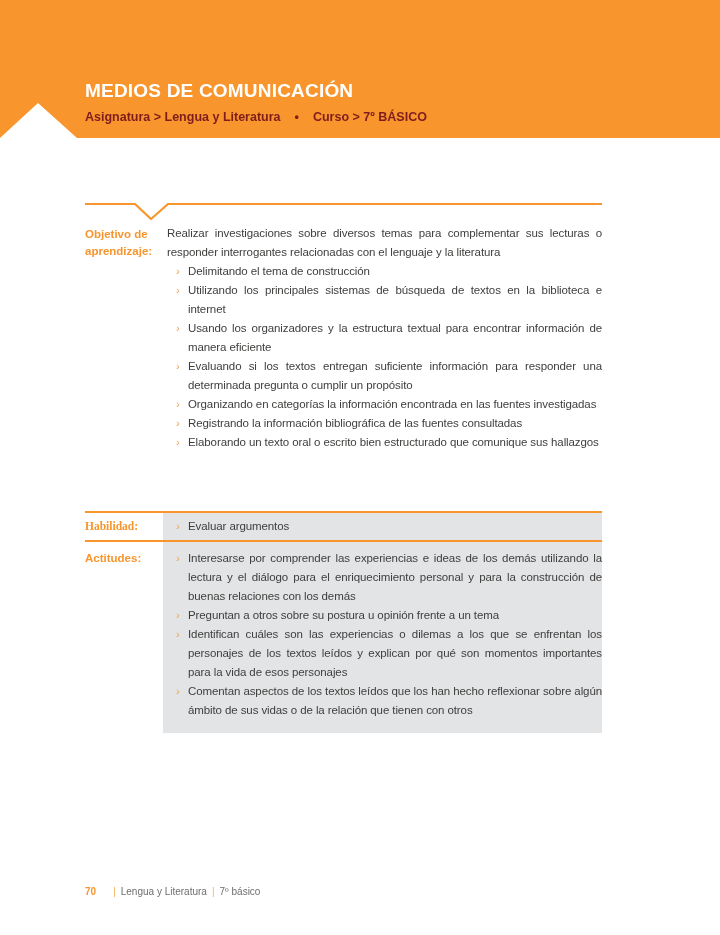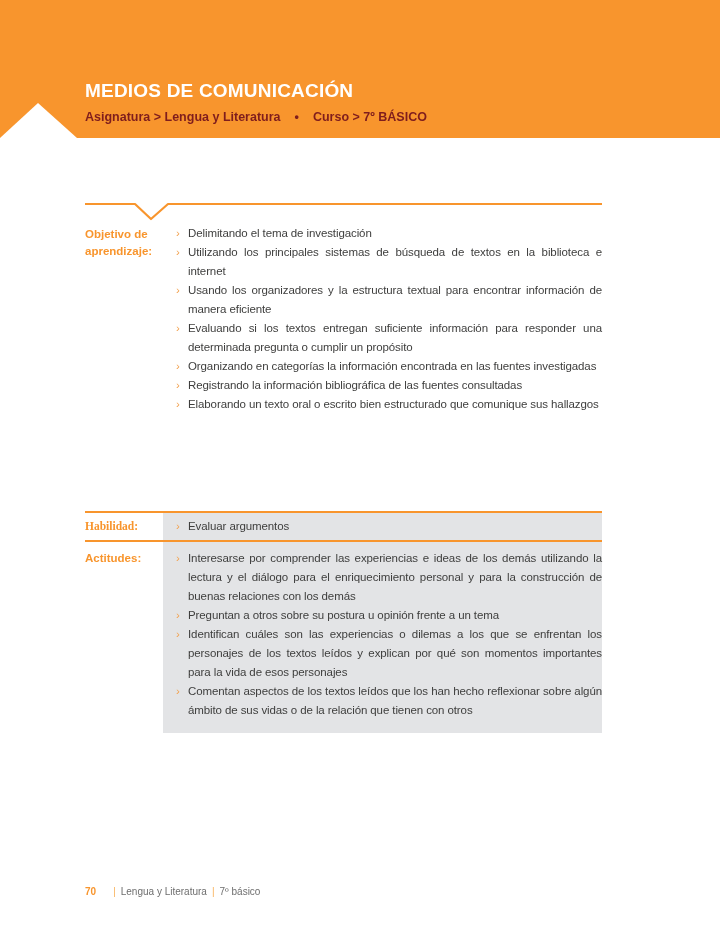--- a/index.html
+++ b/index.html
@@ -63,25 +63,26 @@
 <svg class="rule-notched" viewBox="0 0 517 26" preserveAspectRatio="none">
   <path d="M0,8 H50 L66,23 L83,8 H517" fill="none" stroke="#F8952D" stroke-width="2.2" stroke-linejoin="round"></path>
 </svg>
 
 <div class="row-label label-objetivo">
   <div>Objetivo de</div>
   <div>aprendizaje:</div>
 </div>
 
 <div class="content content-objetivo">
+  <div class="desc">Realizar investigaciones sobre diversos temas para complementar sus lecturas o responder interrogantes relacionadas con el lenguaje y la literatura</div>
   <ul class="bullets">
 
       <li>
         <span class="marker">›</span>
-        <span>Delimitando el tema de investigación</span>
+        <span>Delimitando el tema de construcción</span>
       </li>
 
       <li>
         <span class="marker">›</span>
         <span>Utilizando los principales sistemas de búsqueda de textos en la biblioteca e internet</span>
       </li>
 
       <li>
         <span class="marker">›</span>
         <span>Usando los organizadores y la estructura textual para encontrar información de manera eficiente</span>

